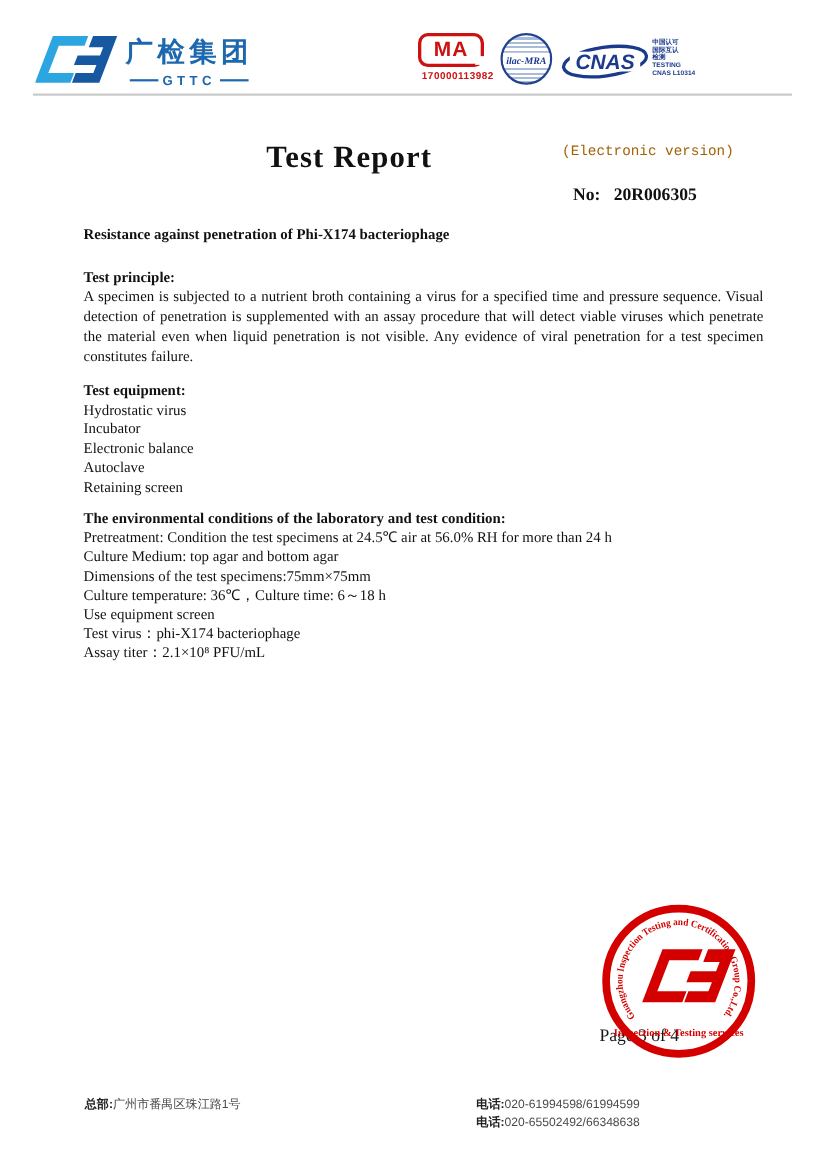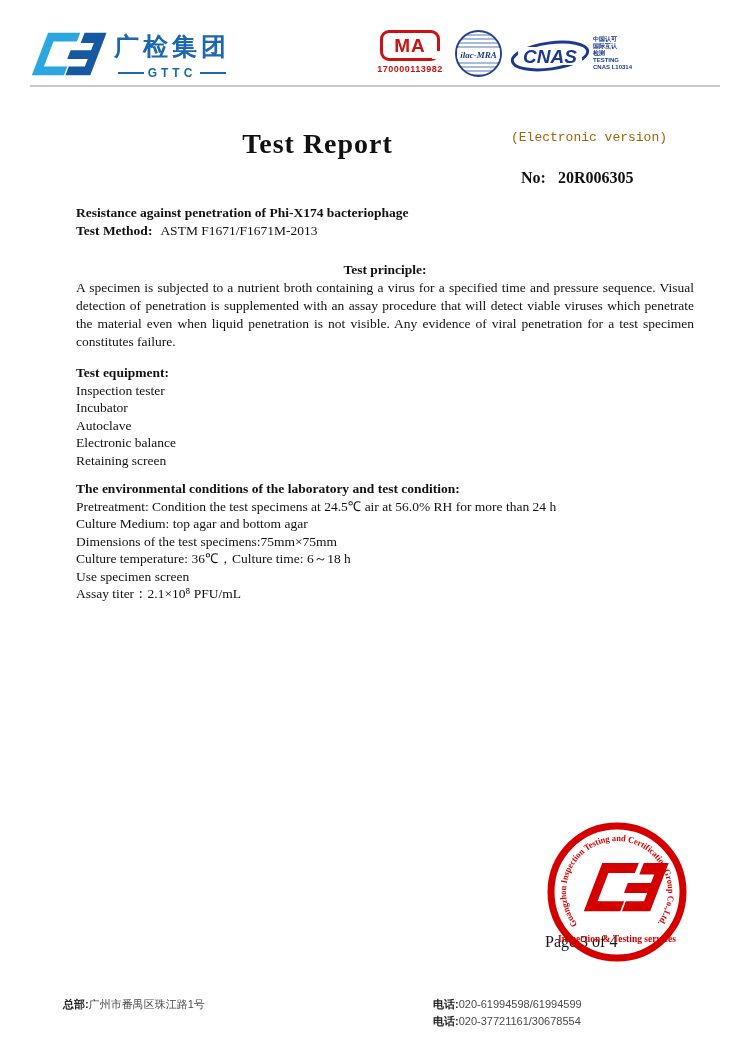--- a/index.html
+++ b/index.html
@@ -8,21 +8,21 @@
 
   
   .logo-icon { position: absolute; left: 32px; top: 28px; width: 76px; height: 52px; }
   .logo-text { position: absolute; left: 112px; top: 30px; width: 120px; text-align: center; }
   .logo-cn { font-family: Liberation Sans, sans-serif; font-weight: bold; font-size: 25px; letter-spacing: 4px; color: #1c67ad; white-space: nowrap; }
   .logo-en-row { display: flex; align-items: center; justify-content: center; margin-top: 3px; }
   .logo-dash { width: 26px; height: 2px; background: #1c67ad; }
   .logo-en { font-family: "Liberation Sans", sans-serif; font-weight: bold; font-size: 12px; letter-spacing: 4px; color: #1c67ad; margin: 0 4px; }
 
   .certs { position: absolute; left: 371px; top: 30px; display: flex; align-items: flex-start; }
-  .cma-wrap { width: 78px; text-align: center; }
+  .cma-wrap { width: 78px; text-align: right; }
   .cma-box { width: 60px; height: 31px; margin: 0 auto; border: 3px solid #cc1111; border-radius: 9px; display: flex; align-items: center; justify-content: center; position: relative; }
   .cma-box .notch { position: absolute; right: -3px; top: 18px; width: 8px; height: 8px; background: #fff; }
   .cma-ma { font-family: "Liberation Sans", sans-serif; font-weight: bold; font-size: 19px; color: #cc1111; letter-spacing: 1px; }
   .cma-num { margin-top: 3px; font-family: "Liberation Sans", sans-serif; font-weight: bold; font-size: 9px; color: #cc1111; letter-spacing: 0.5px; }
   .ilac { width: 47px; height: 47px; margin-left: 6px; border: 2px solid #23418f; border-radius: 50%;
           background: repeating-linear-gradient(180deg, #ffffff 0 2px, #a8bcd9 2px 4px);
           position: relative; overflow: hidden; }
   .ilac-band { position: absolute; left: 0; right: 0; top: 16px; height: 13px; background: #ffffff; display: flex; align-items: center; justify-content: center; }
   .ilac-label { font-family: Liberation Serif, serif; font-weight: bold; font-style: italic; font-size: 9px; color: #1b3a8c; white-space: nowrap; }
   .cnas-svg { margin-left: 8px; margin-top: 8px; }
@@ -32,33 +32,33 @@
   
   .title { position: absolute; left: 0; top: 128px; width: 635px; text-align: center; font-size: 28px; font-weight: bold; letter-spacing: 1px; }
   .electronic { position: absolute; left: 511px; top: 130px; font-family: "Liberation Mono", monospace; font-size: 13px; color: #a16207; letter-spacing: 0px; white-space: nowrap; }
   .report-no { position: absolute; left: 521px; top: 169px; font-size: 16px; font-weight: bold; white-space: nowrap; }
   .report-no .num { margin-left: 12px; }
 
   
   .doc-body { position: absolute; left: 76px; top: 204px; width: 618px; font-size: 13.5px; line-height: 18px; }
   .bold { font-weight: bold; }
   .method-line .val { margin-left: 8px; }
-  .principle-head { margin-top: 21px; text-align: center; }
+  .principle-head { margin-top: 21px; }
   .principle-text { text-align: justify; }
   .equip-head { margin-top: 13px; }
   .list-line { line-height: 17.4px; }
   .cond-head { margin-top: 11px; }
 
   
   .page-label { position: absolute; left: 545px; top: 933px; font-size: 16px; color: #161616; z-index: 2; }
   .stamp { position: absolute; left: 546px; top: 821px; width: 142px; height: 142px; z-index: 3; }
 
   
   .footer { position: absolute; left: 0; top: 996px; width: 750px; font-family: "Liberation Sans", sans-serif; font-size: 11px; line-height: 17px; color: #4a4a4a; }
-  .footer .col-left { position: absolute; left: 63px; top: 0; }
+  .footer .col-left { position: absolute; left: 77px; top: 0; }
   .footer .col-right { position: absolute; left: 433px; top: 0; }
   .footer .lbl { font-weight: bold; color: #222; }
 </style>
 </head>
 <body>
 
 <svg class="logo-icon" viewBox="0 0 104 58" aria-hidden="true">
   <g transform="translate(22,0) skewX(-21)">
     <path fill="#2CA6E0" d="M0,0 H44 V12 H12 V46 H44 V58 H0 Z"></path>
     <path fill="#1659A0" d="M50,0 H80 V58 H46 V46 H68 V14 H50 Z"></path>
@@ -108,40 +108,38 @@
 <div class="divider"></div>
 
 <div class="title">Test Report</div>
 <div class="electronic">(Electronic version)</div>
 <div class="report-no">
   <span>No:</span><span class="num">20R006305</span>
 </div>
 
 <div class="doc-body">
   <div class="bold">Resistance against penetration of Phi-X174 bacteriophage</div>
-  <div class="method-line">
-    <span class="bold">Test Method:</span><span class="val">ASTM F1671/F1671M-2013</span>
-  </div>
 
   <div class="bold principle-head">Test principle:</div>
   <div class="principle-text">A specimen is subjected to a nutrient broth containing a virus for a specified time and pressure sequence.  Visual detection of penetration is supplemented with an assay procedure that will detect viable viruses which penetrate the material even when liquid penetration is not visible.  Any evidence of viral penetration for a test specimen constitutes failure.</div>
 
   <div class="bold equip-head">Test equipment:</div>
-  <div class="list-line">Inspection tester</div>
+  <div class="list-line">Hydrostatic virus</div>
   <div class="list-line">Incubator</div>
+  <div class="list-line">Electronic balance</div>
   <div class="list-line">Autoclave</div>
-  <div class="list-line">Electronic balance</div>
   <div class="list-line">Retaining screen</div>
 
   <div class="bold cond-head">The environmental conditions of the laboratory and test condition:</div>
   <div class="list-line">Pretreatment:  Condition the test specimens at 24.5℃  air at 56.0% RH for more than 24 h</div>
   <div class="list-line">Culture Medium:  top agar and bottom agar</div>
   <div class="list-line">Dimensions of the test specimens:75mm×75mm</div>
   <div class="list-line">Culture temperature: 36℃，Culture time: 6～18 h</div>
-  <div class="list-line">Use specimen screen</div>
+  <div class="list-line">Use equipment screen</div>
+  <div class="list-line">Test virus：phi-X174 bacteriophage</div>
   <div class="list-line">Assay titer：2.1×10⁸  PFU/mL</div>
 </div>
 
 <div class="page-label">Page 3 of 4</div>
 
 <svg class="stamp" viewBox="0 0 142 142">
   <circle cx="71" cy="71" r="66" fill="none" stroke="#d40000" stroke-width="7"></circle>
   <defs>
     <path id="ringPath" d="M 31.6,103.4 A 51,51 0 1 1 110.4,103.4"></path>
   </defs>
@@ -162,16 +160,16 @@
   <div class="col-left">
     <div>
       <span class="lbl">总部:</span><span>广州市番禺区珠江路1号</span>
     </div>
   </div>
   <div class="col-right">
     <div>
       <span class="lbl">电话:</span><span>020-61994598/61994599</span>
     </div>
     <div>
-      <span class="lbl">电话:</span><span>020-37721161/30678554</span>
+      <span class="lbl">电话:</span><span>020-65502492/66348638</span>
     </div>
   </div>
 </div>
 
 </body></html>

